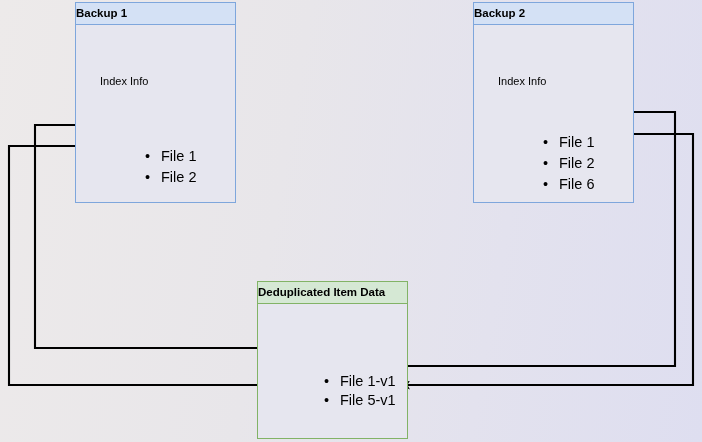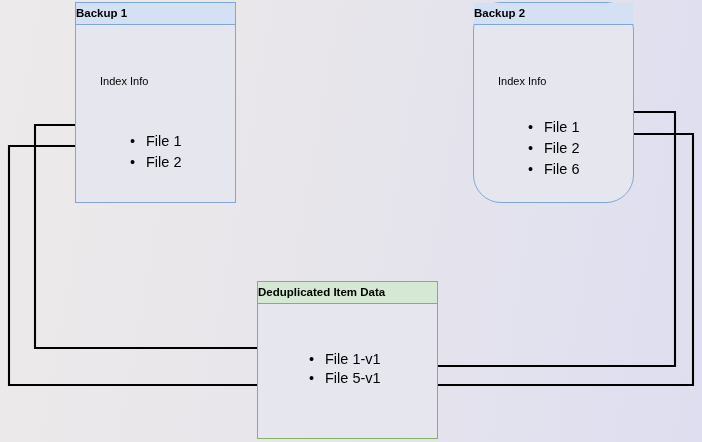--- a/index.html
+++ b/index.html
@@ -50,21 +50,21 @@
     height: calc(100% - 22px);
   }
   .index-label {
     position: absolute;
     font-size: 11px;
     color: #000;
     white-space: nowrap;
   }
   .file-list {
     position: absolute;
-    margin: 3px;
+    margin: 18px;
     padding: 0;
     list-style: none;
   }
   .file-list li {
     position: relative;
     font-size: 14.5px;
     color: #000;
     white-space: nowrap;
     padding-left: 16px;
   }
@@ -108,35 +108,35 @@
     <div class="box-header">Backup 1</div>
     <div class="box-body">
       <div class="index-label" style="left:24px; top:50px;">Index Info</div>
       <ul class="file-list b1-list" style="left:51px; top:103px;">
         <li>File 1</li>
         <li>File 2</li>
       </ul>
     </div>
   </div>
 
-  <div class="box" style="left:473px; top:2px; width:161px; height:201px;border-radius:28px;">
+  <div class="box" style="left:473px; top:2px; width:161px; height:201px;">
     <div class="box-header">Backup 2</div>
     <div class="box-body">
       <div class="index-label" style="left:24px; top:50px;">Index Info</div>
       <ul class="file-list b2-list" style="left:51px; top:89px;">
         <li>File 1</li>
         <li>File 2</li>
         <li>File 6</li>
       </ul>
     </div>
   </div>
 
-  <div class="box dedup" style="left:257px; top:281px; width:181px; height:158px;">
+  <div class="box dedup" style="left:257px; top:281px; width:151px; height:158px;">
     <div class="box-header">Deduplicated Item Data</div>
     <div class="box-body">
-      <ul class="file-list dd-list" style="left:48px; top:43px;">
+      <ul class="file-list dd-list" style="left:48px; top:50px;">
         <li>File 1-v1</li>
         <li>File 5-v1</li>
       </ul>
     </div>
   </div>
 
 </div>
 
 </body></html>

